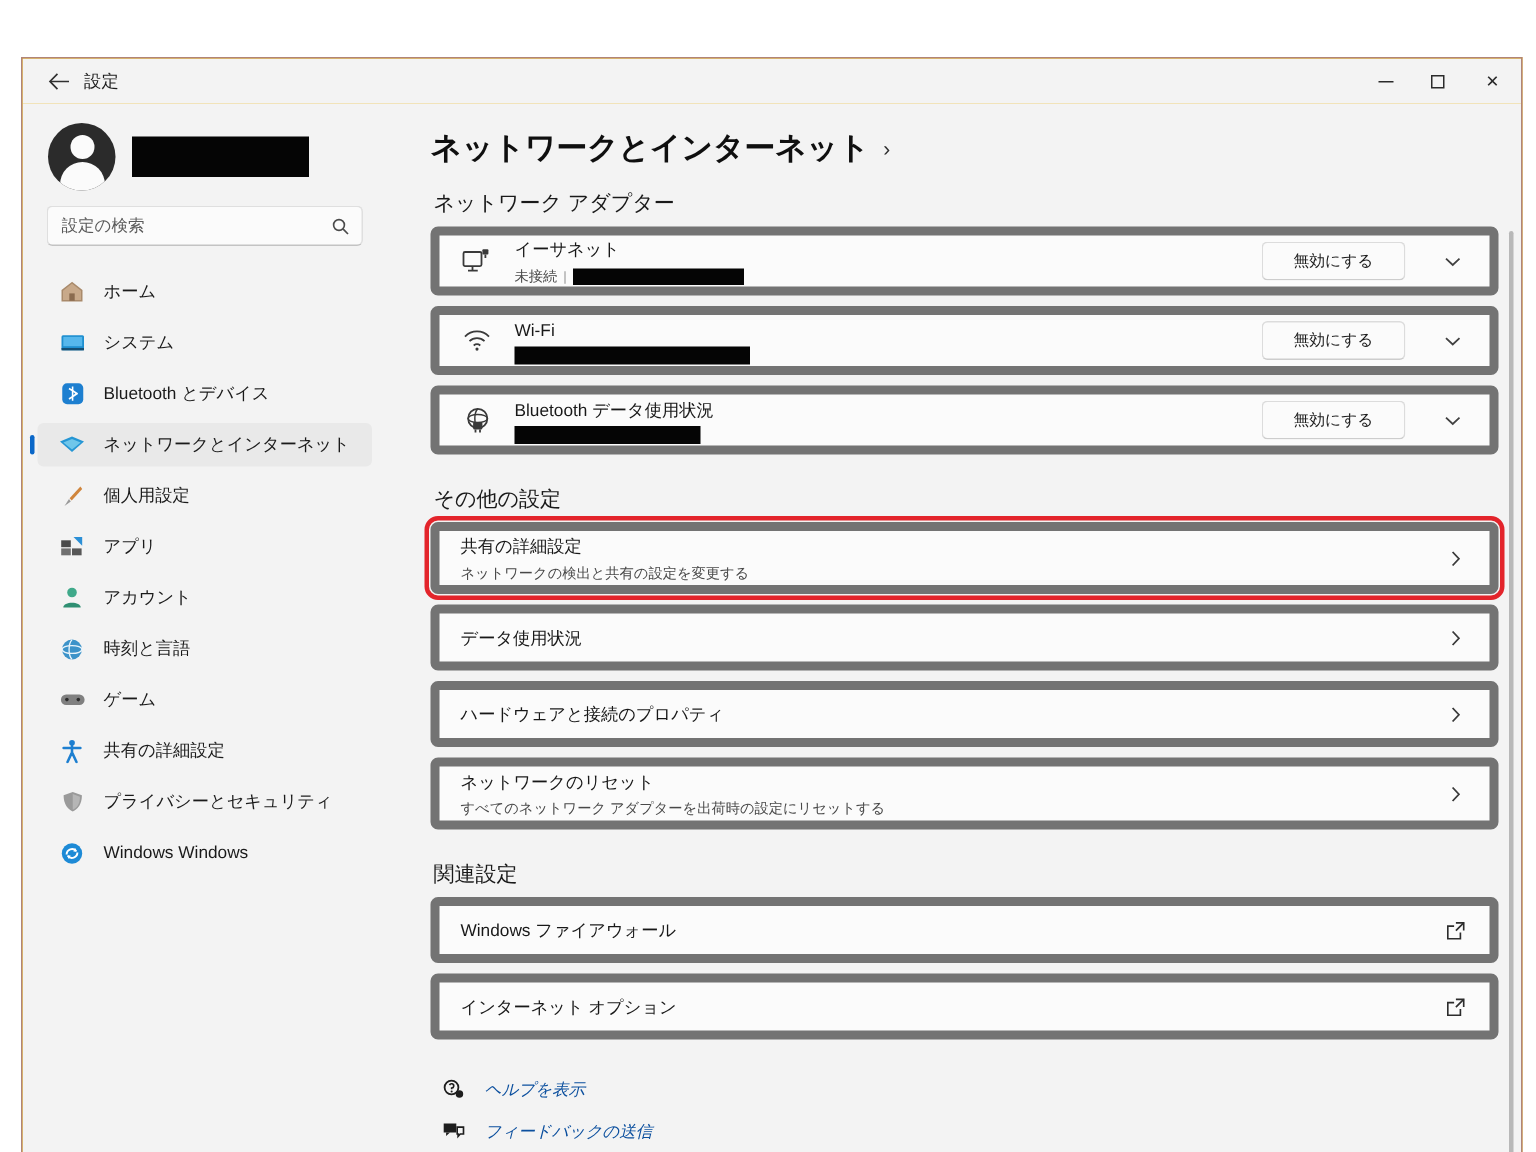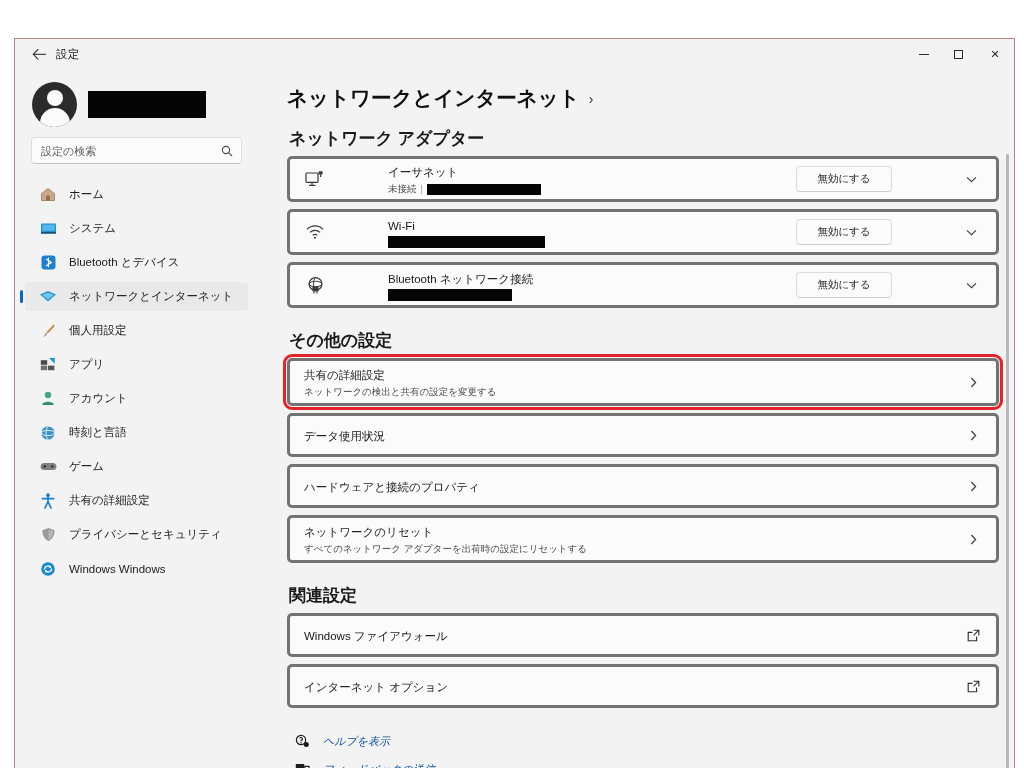--- a/index.html
+++ b/index.html
@@ -143,35 +143,34 @@
     font-size: 20.5px; color: #0f0f0f; font-weight: 600;
     display: flex; align-items: center; gap: 9px;
     white-space: nowrap; margin-bottom: 15px;
   }
   #breadcrumb .crumb-sep {
     font-size: 14px; font-weight: 400; color: #2e2e2e;
     position: relative; top: 1px;
   }
 
   .section-head {
-    font-size: 17px; color: #191919; font-weight: 700;
+    font-size: 14px; color: #191919; font-weight: 400;
     margin: 0 0 6px 2px;
   }
   .section-head.gap { margin-top: 21px; }
 
   .card {
     position: relative;
     background: #fbfbfb;
-    border: 3px solid #737373;
+    border: 6px solid #737373;
     border-radius: 5px;
     margin-bottom: 7px;
     display: flex; align-items: center;
     width: 712px;
     padding: 0 14px;
-    gap: 48px;
   }
   .card.adapter { height: 46px; }
   .card.row { height: 44px; }
   .card.row.tall { height: 48px; }
   .card.highlight { outline: 3px solid #e3242b; outline-offset: 1px; }
 
   .card-icon {
     width: 22px; flex: 0 0 22px; margin-right: 14px;
     display: flex; align-items: center; justify-content: center;
     color: #333;
@@ -478,21 +477,21 @@
         <span class="card-icon">
           <svg width="19" height="19" viewBox="0 0 19 19">
             <circle cx="9.5" cy="8" r="6.4" fill="none" stroke="#3a3a3a" stroke-width="1.2"></circle>
             <ellipse cx="9.5" cy="8" rx="6.4" ry="2.7" fill="none" stroke="#3a3a3a" stroke-width="1"></ellipse>
             <path d="M9.5 1.6 C6.9 4 6.9 12 9.5 14.4" fill="none" stroke="#3a3a3a" stroke-width="1"></path>
             <rect x="6.4" y="10.4" width="6.2" height="5" rx="1" fill="#3a3a3a"></rect>
             <path d="M8 15.4 V17.4 M11 15.4 V17.4" stroke="#3a3a3a" stroke-width="1.2"></path>
           </svg>
         </span>
         <span class="card-text">
-          <span class="card-title">Bluetooth ネットワーク接続</span>
+          <span class="card-title">Bluetooth データ使用状況</span>
           <span class="card-sub">
             <span class="redact tall" style="width:124px"></span>
           </span>
         </span>
         <button class="disable-btn">無効にする</button>
         <span class="chev-exp">
           <svg width="11" height="7" viewBox="0 0 11 7">
               <path d="M1 1.4 L5.5 5.6 L10 1.4" fill="none" stroke="#414141" stroke-width="1.2"></path>
             </svg>
         </span>

